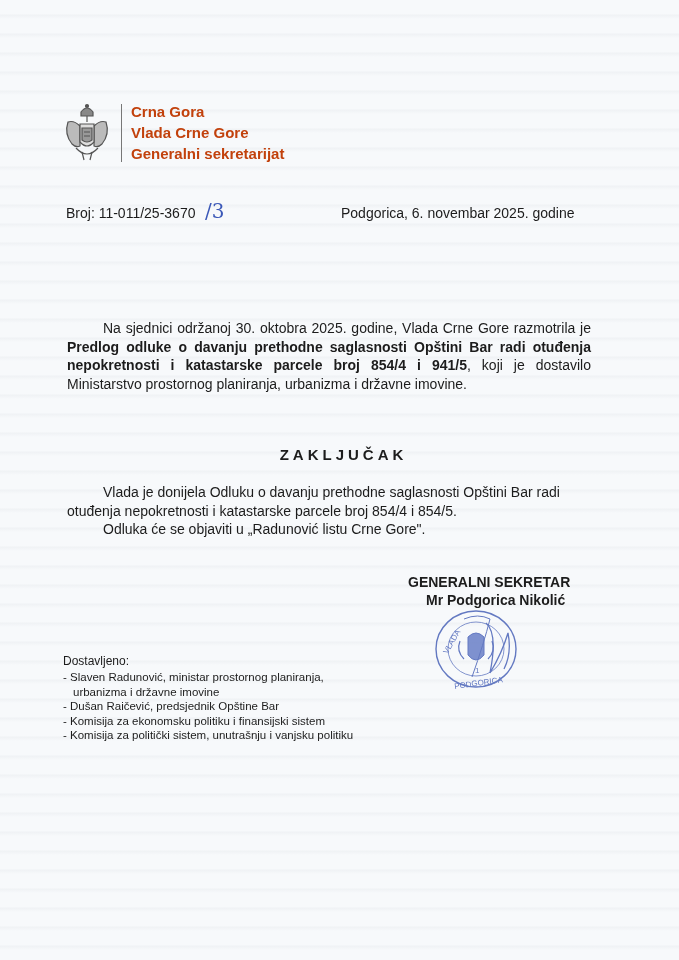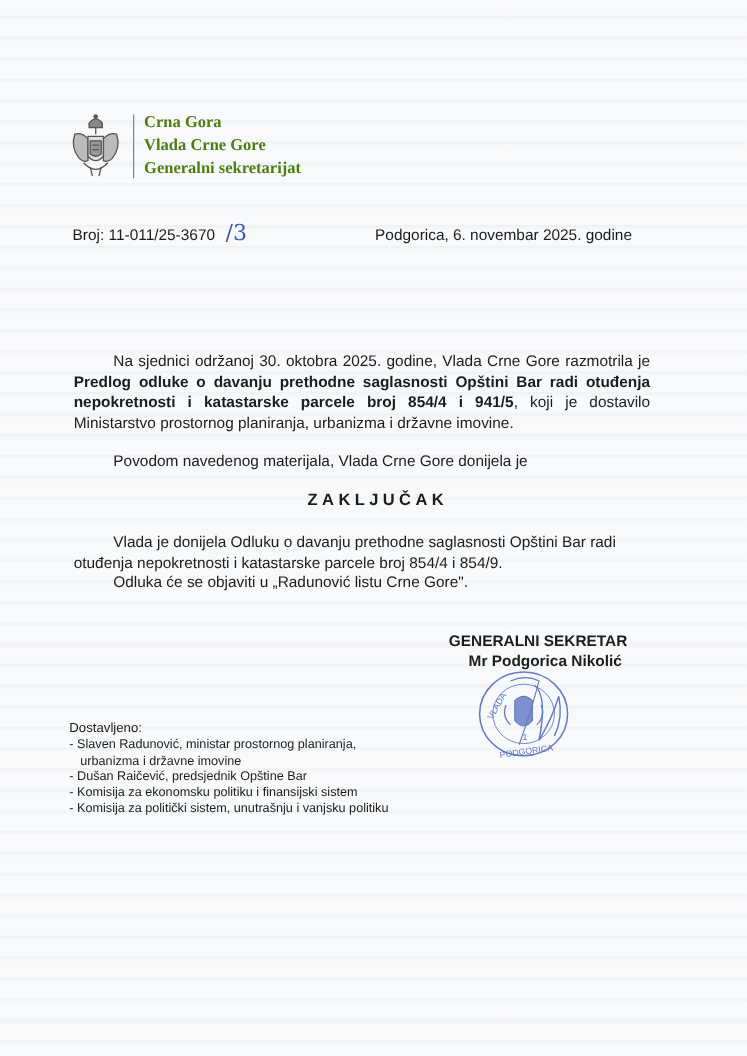--- a/index.html
+++ b/index.html
@@ -13,21 +13,21 @@
     .page { position: absolute; inset: 0; }
     .show-through {
       position: absolute; inset: 0;
       background:
         repeating-linear-gradient(180deg, rgba(200,205,212,0.0) 0px, rgba(200,205,212,0.0) 14px, rgba(205,210,216,0.18) 15px, rgba(205,210,216,0.0) 19px);
       pointer-events: none;
     }
     
     .crest { position: absolute; left: 62px; top: 102px; width: 50px; height: 62px; }
     .header-divider { position: absolute; left: 121px; top: 104px; width: 1px; height: 58px; background: #777; }
-    .header-lines { position: absolute; left: 131px; top: 101px; font-size: 15px; line-height: 21px; font-weight: bold; color: #4d7c0f; font-family: Liberation Serif, serif; }
+    .header-lines { position: absolute; left: 131px; top: 101px; font-size: 15px; line-height: 21px; font-weight: bold; color: #c2410c; }
     .header-lines div { white-space: nowrap; }
 
     
     .ref { position: absolute; left: 66px; top: 205px; font-size: 14px; }
     .ref-hand { position: absolute; left: 205px; top: 199px; font-family: "DejaVu Serif", serif; color: #3b58b8; font-size: 20px; }
     .place-date { position: absolute; left: 341px; top: 205px; font-size: 14px; white-space: nowrap; }
 
     
     .body-text { position: absolute; left: 67px; width: 524px; font-size: 14px; line-height: 18.5px; }
     .para1 { top: 319px; text-align: justify; }
@@ -75,23 +75,22 @@
     <div>Crna Gora</div>
     <div>Vlada Crne Gore</div>
     <div>Generalni sekretarijat</div>
   </div>
 
   <div class="ref">Broj: 11-011/25-3670</div>
   <div class="ref-hand">/3</div>
   <div class="place-date">Podgorica, 6. novembar 2025. godine</div>
 
   <div class="body-text para1"><span class="indent"></span><span>Na sjednici održanoj 30. oktobra 2025. godine, Vlada Crne Gore razmotrila je </span><b>Predlog odluke o davanju prethodne saglasnosti Opštini Bar radi otuđenja nepokretnosti i katastarske parcele broj 854/4 i 941/5</b><span>, koji je dostavilo Ministarstvo prostornog planiranja, urbanizma i državne imovine.</span></div>
-  <div class="body-text para2">Povodom navedenog materijala, Vlada Crne Gore donijela je</div>
   <div class="heading">ZAKLJUČAK</div>
-  <div class="body-text para3"><span class="indent"></span><span>Vlada je donijela Odluku o davanju prethodne saglasnosti Opštini Bar radi otuđenja nepokretnosti i katastarske parcele broj 854/4 i 854/9.</span></div>
+  <div class="body-text para3"><span class="indent"></span><span>Vlada je donijela Odluku o davanju prethodne saglasnosti Opštini Bar radi otuđenja nepokretnosti i katastarske parcele broj 854/4 i 854/5.</span></div>
   <div class="body-text para4">Odluka će se objaviti u „Radunović listu Crne Gore".</div>
 
   <div class="sig-title">GENERALNI SEKRETAR</div>
   <div class="sig-name">Mr Podgorica Nikolić</div>
   <svg class="stamp" viewBox="0 0 104 88">
     <g stroke="#4a63b8" fill="none">
       <ellipse cx="48" cy="46" rx="40" ry="38" stroke-width="1.4"></ellipse>
       <ellipse cx="48" cy="46" rx="28" ry="27" stroke-width="0.8"></ellipse>
       <path d="M40 34 Q48 26 56 34 L56 52 Q48 62 40 52 Z" fill="#6a80c8" stroke-width="1"></path>
       <path d="M32 38 Q28 48 36 56 M64 38 Q68 48 60 56" stroke-width="1.2"></path>

